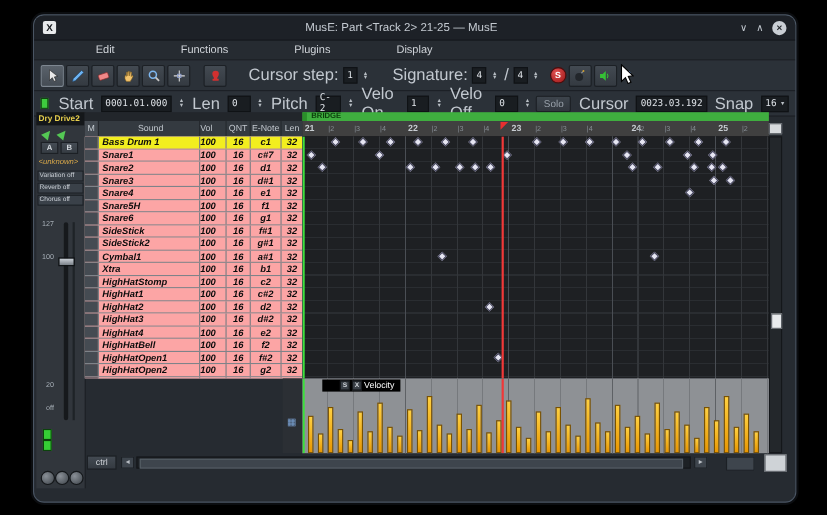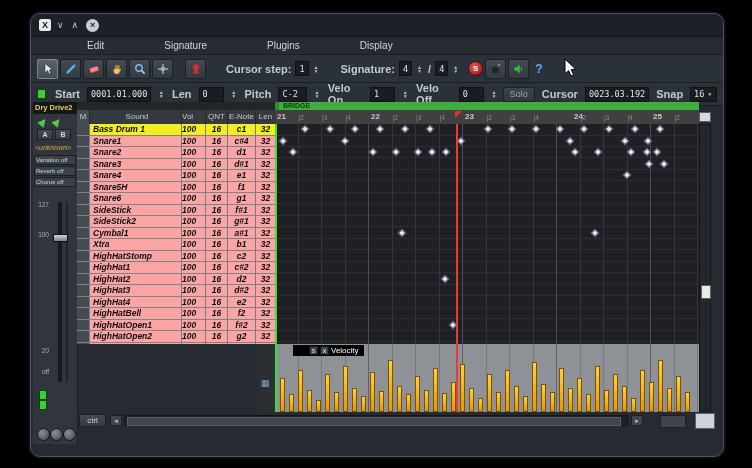--- a/index.html
+++ b/index.html
@@ -24,21 +24,21 @@
   
   .toolbar{display:flex;align-items:center;padding:0 6px;background:#2b3138;border-bottom:1px solid #1a1d22;}
   .tb1{height:27px;gap:2px;}
   .tb2{height:22px;gap:5px;}
   .tbtn{width:21px;height:20px;background:linear-gradient(#434a52,#343a41);border:1px solid #1c2025;
         border-radius:2px;display:inline-flex;align-items:center;justify-content:center;padding:0;}
   .tbtn.active{background:linear-gradient(#5a626b,#454c54);border-color:#7e8791;}
   .toolgroup{display:inline-flex;gap:2px;}
   .sep{width:8px;}
   .gap12{width:14px;}
-  .tlabel{font-size:11px;color:#c2c8cf;margin:0 2px;font-weight:bold;}
+  .tlabel{font-size:15px;color:#c2c8cf;margin:0 2px;}
   .fld{display:inline-flex;align-items:center;background:#191d21;border:1px solid #0f1215;
        color:#dfe3e8;font:8.5px "DejaVu Sans Mono",monospace;padding:0 3px;height:13px;}
   .spin-arr{display:inline-flex;flex-direction:column;width:9px;margin-left:1px;}
   .spin-arr span{font-size:5px;line-height:4px;color:#b8bec4;text-align:center;}
   .round-s{width:15px;height:15px;border-radius:50%;background:radial-gradient(circle at 35% 30%,#e05050,#9c1616);
            border:1px solid #4d0c0c;color:#fff;font:bold 8px/13px "Liberation Sans",sans-serif;text-align:center;padding:0;margin-left:6px;}
   .help{font:bold 12px "Liberation Sans",sans-serif;color:#6fa9ff;margin-left:4px;}
   .led{width:8px;height:8px;background:#3ecb3e;border:1px solid #114411;margin-right:2px;}
   .solo-btn{height:15px;background:linear-gradient(#3d444c,#31373e);border:1px solid #1c2025;border-radius:2px;
             color:#9aa2ab;font-size:9px;padding:0 6px;}
@@ -123,30 +123,31 @@
   .cursor-svg{position:absolute;left:563px;top:58px;z-index:50;}
 </style>
 </head>
 <body>
 
 <div class="stage">
   <div class="window">
 
     <div class="titlebar">
       <div class="app-icon">X</div>
+      <div class="title">MusE: Part &lt;Track 2&gt; 21-25 — MusE</div>
       <div class="win-controls">
         <span class="wc">∨</span>
         <span class="wc">∧</span>
         <span class="wc-close">×</span>
       </div>
     </div>
 
     <div class="menubar">
       <span class="menu-item">Edit</span>
-      <span class="menu-item">Signature</span>
+      <span class="menu-item">Functions</span>
       <span class="menu-item">Plugins</span>
       <span class="menu-item">Display</span>
     </div>
 
     <div class="toolbar tb1">
       <span class="toolgroup" id="toolSlot">
           <button class="tbtn active">
             <svg width="12" height="12" viewBox="0 0 12 12">
               <path d="M3 0.5 L3 10 L5.6 7.6 L7.1 11 L8.9 10.2 L7.4 6.9 L10.4 6.4 Z" fill="#e9e9e9" stroke="#111" stroke-width="0.5"></path>
             </svg>
@@ -326,21 +327,21 @@
             <div class="dc col-vol">100</div>
             <div class="dc col-qnt">16</div>
             <div class="dc col-enote">c1</div>
             <div class="dc col-len">32</div>
           </div>
           <div class="drow">
             <div class="dc col-m"></div>
             <div class="dc col-sound">Snare1</div>
             <div class="dc col-vol">100</div>
             <div class="dc col-qnt">16</div>
-            <div class="dc col-enote">c#4</div>
+            <div class="dc col-enote">c#7</div>
             <div class="dc col-len">32</div>
           </div>
           <div class="drow">
             <div class="dc col-m"></div>
             <div class="dc col-sound">Snare2</div>
             <div class="dc col-vol">100</div>
             <div class="dc col-qnt">16</div>
             <div class="dc col-enote">d1</div>
             <div class="dc col-len">32</div>
           </div>

